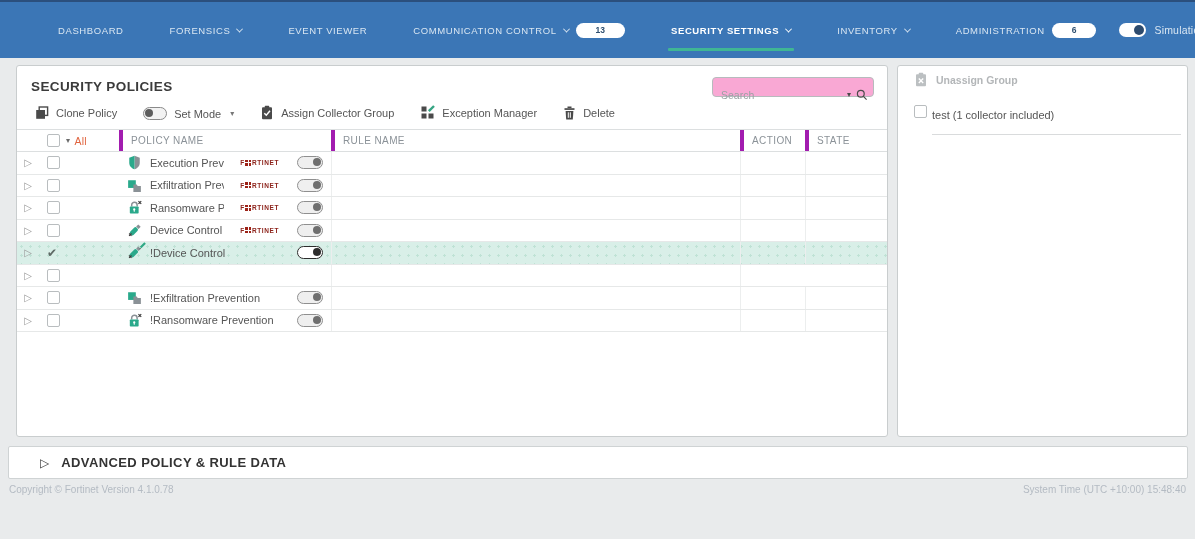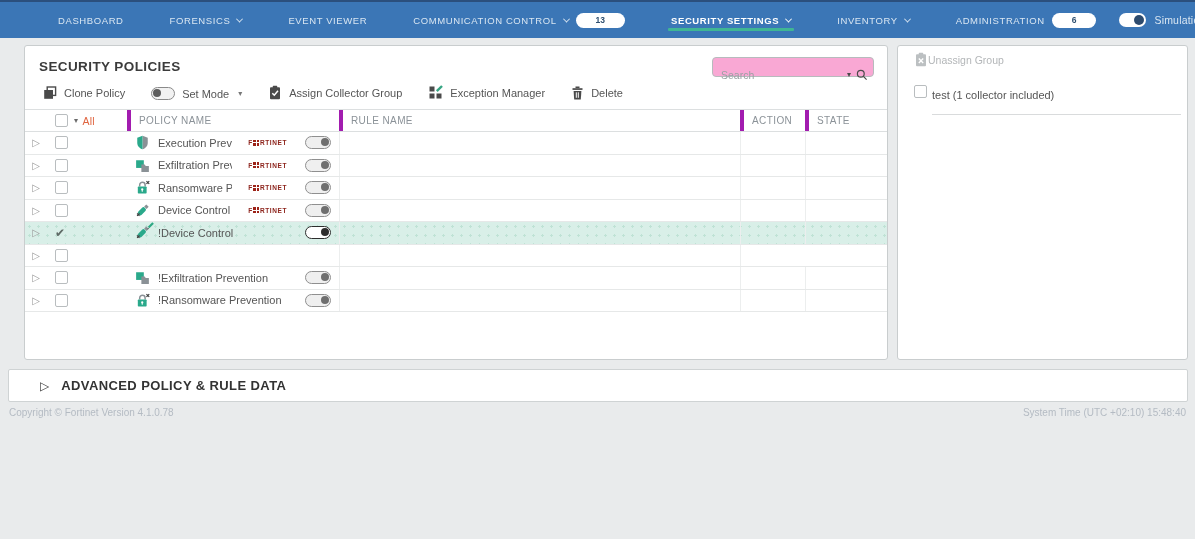--- a/index.html
+++ b/index.html
@@ -1,20 +1,20 @@
 <!DOCTYPE html>
 <html><head>
 <meta charset="utf-8">
 <style>
   * { margin:0; padding:0; box-sizing:border-box; }
   html,body { width:1195px; height:539px; overflow:hidden;
     font-family:"Liberation Sans", sans-serif; background:#e9ebec; }
 
   
-  .nav { height:38px; background:#3b76b6; border-top:2px solid #2b4f7d;
+  .nav { height:58px; background:#3b76b6; border-top:2px solid #2b4f7d;
     display:flex; align-items:stretch; color:#d9e6f2; }
   .logo { width:34px; height:22px; margin:11px 14px 0 15px;
     display:grid; grid-template-columns:repeat(4,1fr); grid-template-rows:repeat(3,1fr); gap:2px; }
   .logo i { background:#fff; border-radius:1.5px; }
   .logo i.gap { background:transparent; }
   .nav-items { display:flex; align-items:stretch; flex:1; }
   .nav-item { display:flex; align-items:center; padding:0 23px; font-size:9.5px;
     letter-spacing:.6px; cursor:pointer; position:relative; white-space:nowrap; }
   .nav-item.active { color:#fff; font-weight:bold; }
   .nav-item.active::after { content:""; position:absolute; left:20px; right:20px; bottom:7px;
@@ -26,21 +26,21 @@
     border-radius:8px; font-size:8.5px; font-weight:bold; display:flex; align-items:center;
     justify-content:center; margin-left:7px; letter-spacing:0; }
   .nav-right { display:flex; align-items:center; padding-right:16px; gap:8px; }
   .sim-toggle { width:27px; height:14px; background:#fff; border-radius:8px; position:relative; cursor:pointer; }
   .sim-toggle .knob { position:absolute; top:2px; right:2px; width:10px; height:10px;
     background:#2d4b6e; border-radius:50%; }
   .nav-label { font-size:10.5px; letter-spacing:.2px; cursor:pointer; display:flex; align-items:center; }
   .nav-user { margin-left:22px; }
 
   
-  .content { display:flex; gap:9px; margin:7px 7px 0 24px; height:315px; }
+  .content { display:flex; gap:9px; margin:7px 7px 0 16px; height:372px; }
   .panel { background:#fff; border:1px solid #c9cdce; border-radius:3px; position:relative; }
   .panel-left { flex:1; }
   .panel-right { width:291px; }
   .panel-title { font-size:13.5px; font-weight:bold; color:#3b3b3b; letter-spacing:.4px;
     padding:13px 14px 4px 14px; }
 
   
   .search-box { position:absolute; top:11px; right:13px; width:162px; height:20px;
     border:1px solid #b7bbbd; border-radius:4px; display:flex; align-items:center;
     background:#f9a8d4; padding:15px 5px 0 8px; }
@@ -85,22 +85,22 @@
     background:linear-gradient(#fff,#fff) 50% 0/1.2px 100% no-repeat,
                linear-gradient(#fff,#fff) 0 50%/100% 1.2px no-repeat, #9d2318; }
   .tgl { width:26px; height:13px; border:1.5px solid #8f8f8f; background:#efefef;
     border-radius:8px; position:relative; flex:0 0 auto; cursor:pointer; }
   .tgl .knob { position:absolute; top:1px; right:1px; width:8px; height:8px;
     background:#6f6f6f; border-radius:50%; }
   .tgl.dark { border-color:#2d2d2d; background:#fff; }
   .tgl.dark .knob { background:#2d2d2d; }
 
   
-  .unassign { display:flex; align-items:center; gap:0; padding:6px 21px 2px 16px;
-    font-size:10.5px; color:#b3b6b8; }
+  .unassign { display:flex; align-items:center; gap:8px; padding:6px 21px 2px 16px;
+    font-size:10.5px; color:#b3b6b8;font-weight:bold; }
   .group-row { display:flex; align-items:flex-start; gap:5px; margin:16px 6px 0 16px; }
   .group-label-wrap { flex:1; border-bottom:1px solid #d9dbdc; padding-bottom:11px; }
   .group-label { font-size:11px; color:#555; }
 
   
   .advanced { margin:9px 7px 0 8px; height:33px; background:#fff; border:1px solid #cfd3d4;
     border-radius:2px; display:flex; align-items:center; padding-left:31px; gap:12px; }
   .adv-tri { color:#3c3c3c; font-size:12px; cursor:pointer; }
   .adv-label { font-size:13px; font-weight:bold; color:#333; letter-spacing:.4px; }
 
@@ -458,14 +458,14 @@
   </div>
 </div>
 
 <div class="advanced">
   <span class="adv-tri">▷</span>
   <span class="adv-label">ADVANCED POLICY &amp; RULE DATA</span>
 </div>
 
 <div class="footer">
   <span>Copyright © Fortinet Version 4.1.0.78</span>
-  <span>System Time (UTC +02:10) 15:48:40</span>
+  <span>System Time (UTC +10:00) 15:48:40</span>
 </div>
 
 </body></html>

